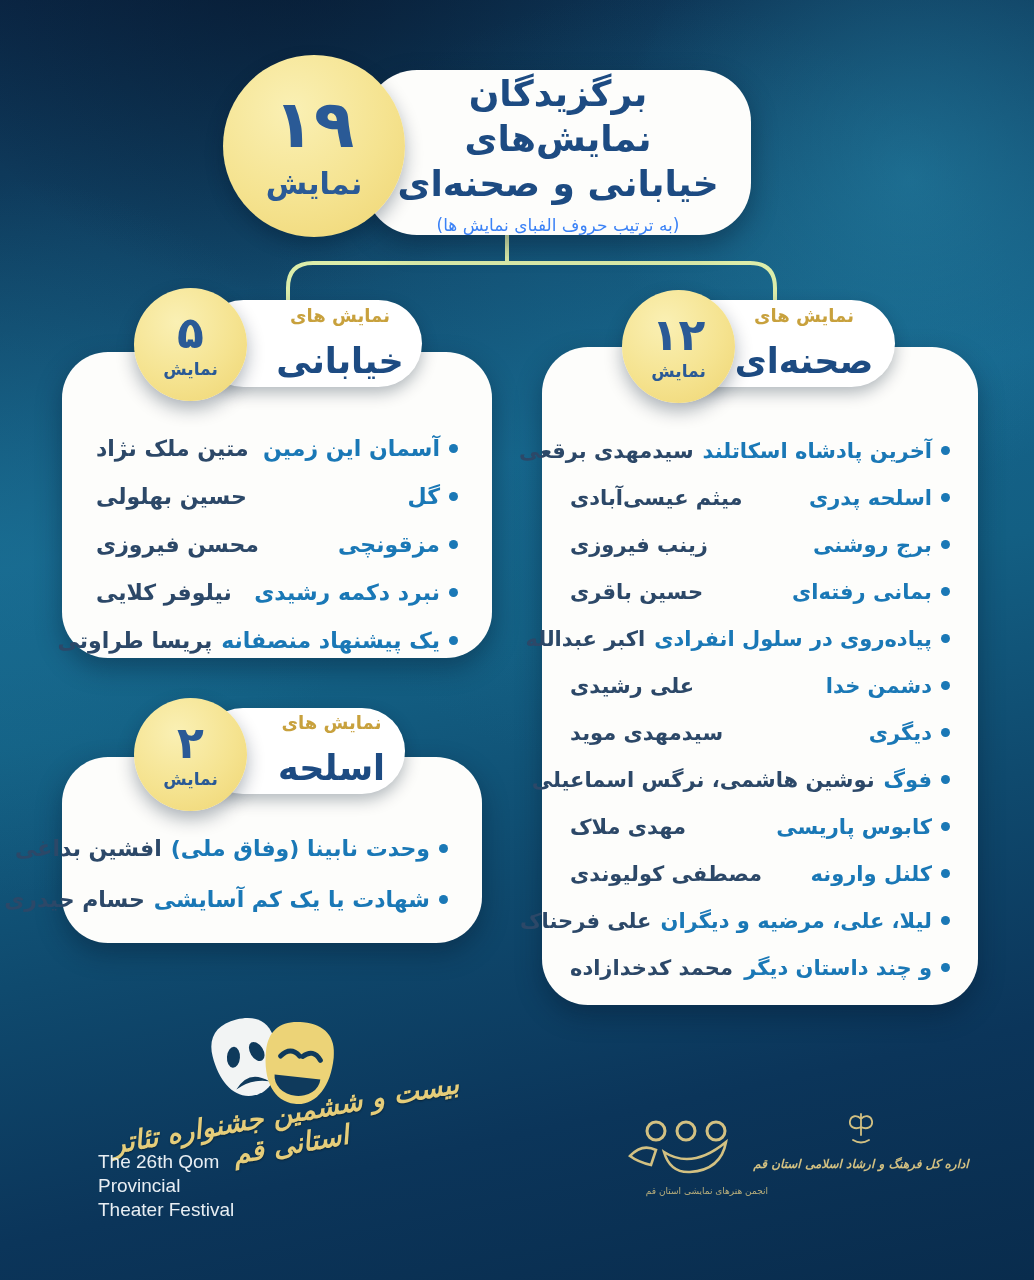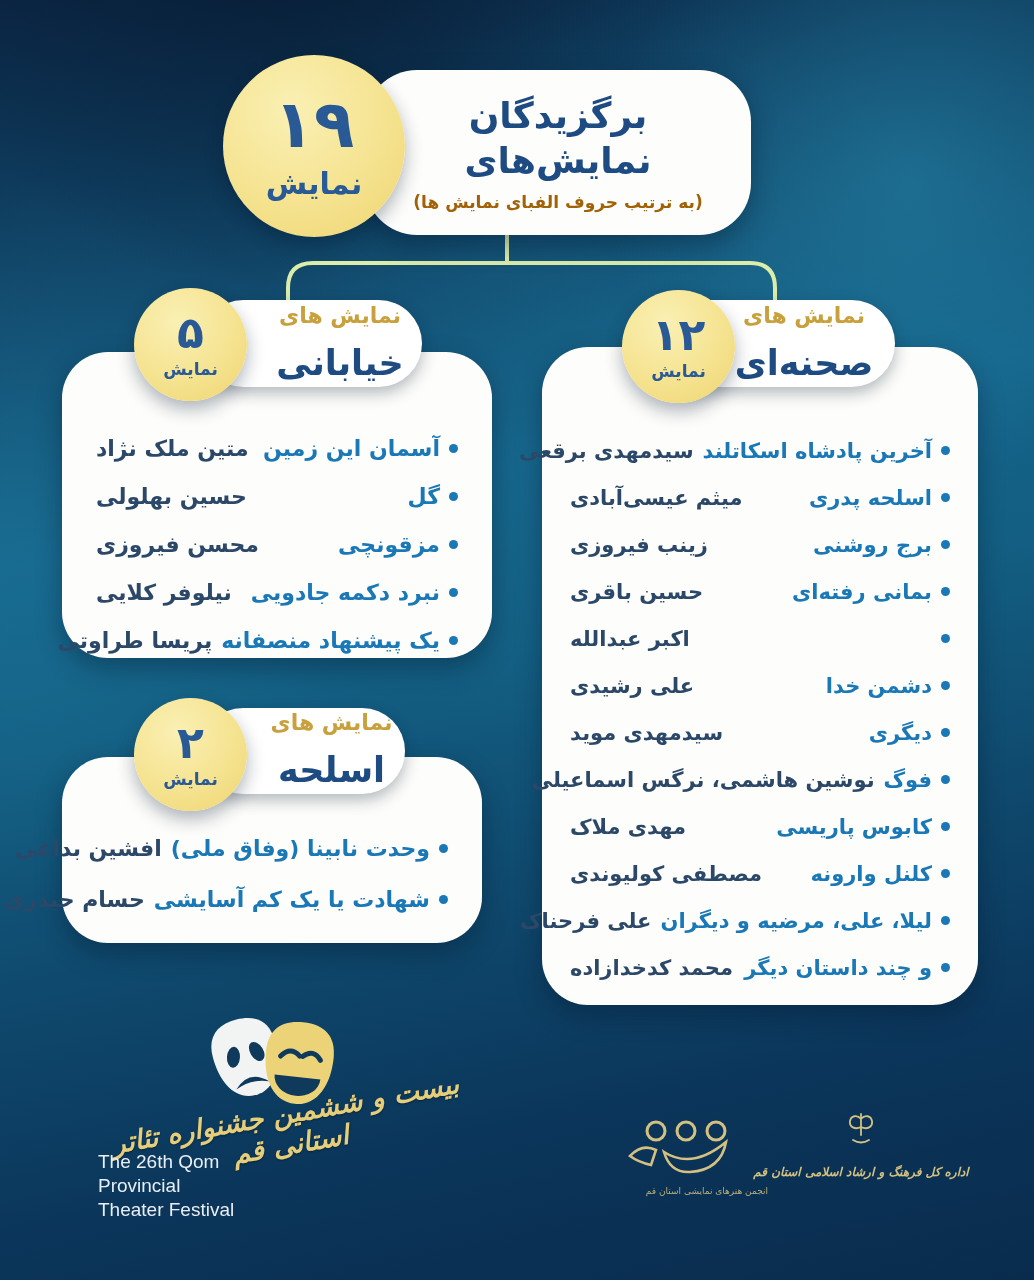--- a/index.html
+++ b/index.html
@@ -14,21 +14,21 @@
       linear-gradient(168deg,#0b2847 0%,#11486b 22%,#15638a 38%,#135f83 50%,#0f4a6e 66%,#0b355a 83%,#092c4d 100%);
   }
   .connector{position:absolute;left:0;top:0;z-index:1;pointer-events:none;}
 
   .card{position:absolute;background:#fdfdfb;border-radius:46px;
         box-shadow:0 10px 26px rgba(4,22,42,.38);z-index:2;}
   .pill{position:absolute;background:#ffffff;border-radius:46px;
         box-shadow:0 6px 16px rgba(4,22,42,.30);z-index:3;
         display:flex;flex-direction:column;justify-content:center;align-items:center;
         padding-left:58px;box-sizing:border-box;direction:rtl;text-align:center;}
-  .pill .small{font-size:22px;font-weight:bold;color:#c8a13d;line-height:1.1;}
+  .pill .small{font-size:18px;font-weight:bold;color:#c8a13d;line-height:1.1;}
   .pill .big{font-size:35px;font-weight:bold;color:#1d4b82;line-height:1.15;margin-top:15px;}
 
   .badge{position:absolute;border-radius:50%;z-index:4;
          background:radial-gradient(circle at 38% 30%, #faf0b4 0%, #f5e390 55%, #efd572 100%);
          box-shadow:0 8px 18px rgba(4,22,42,.32);
          display:flex;flex-direction:column;align-items:center;justify-content:center;
          color:#2a5a96;font-weight:bold;direction:rtl;}
   .badge .num{line-height:1;}
   .badge.b19{left:223px;top:55px;width:182px;height:182px;}
   .badge.b19 .num{font-size:66px;}
@@ -36,21 +36,21 @@
   .badge.sm{width:113px;height:113px;}
   .badge.sm .num{font-size:44px;}
   .badge.sm .unit{font-size:17px;margin-top:4px;}
 
   .header-card{position:absolute;left:365px;top:70px;width:386px;height:165px;
          background:#fdfdfb;border-radius:52px;z-index:3;
          box-shadow:0 10px 26px rgba(4,22,42,.38);
          display:flex;flex-direction:column;justify-content:center;align-items:center;
          direction:rtl;text-align:center;padding:0 18px;box-sizing:border-box;}
   .header-card .t{font-size:36px;font-weight:bold;color:#1d4b82;line-height:1.25;}
-  .header-card .sub{font-size:17px;font-weight:bold;color:#a16207;margin-top:9px;}
+  .header-card .sub{font-size:17px;font-weight:normal;color:#3b82f6;margin-top:9px;}
 
   .rows{position:absolute;left:0;right:0;box-sizing:border-box;}
   .row{direction:rtl;display:flex;align-items:center;gap:9px;white-space:nowrap;font-weight:bold;}
   .row .dot{width:9px;height:9px;border-radius:50%;background:#1a78b6;flex:0 0 auto;}
   .row .title{color:#1a78b6;}
   .row .name{color:#2c4868;margin-inline-start:auto;}
 
   .card.street{left:62px;top:352px;width:430px;height:306px;}
   .card.street .rows{top:72px;padding:0 34px;}
   .card.street .row{height:48px;font-size:22px;}
@@ -74,34 +74,35 @@
   .callig{position:absolute;left:88px;top:1098px;width:400px;z-index:2;
           transform:rotate(-10deg);direction:rtl;text-align:center;
           color:#e5cd7a;font-size:27px;font-weight:bold;font-style:italic;
           text-shadow:0 1px 2px rgba(0,0,0,.35);}
   .en-title{position:absolute;left:98px;top:1150px;z-index:2;color:#e8eef3;
             font-family:"Liberation Sans",sans-serif;font-size:19px;line-height:1.25;}
   .assoc{position:absolute;left:622px;top:1120px;width:146px;z-index:2;}
   .assoc .cap{color:#cdbd80;font-size:9px;direction:rtl;margin-top:4px;opacity:.9;}
   .ministry{position:absolute;left:752px;top:1112px;width:218px;z-index:2;text-align:center;}
   .ministry .cap{color:#d3c182;font-size:12px;font-weight:bold;font-style:italic;
-                 direction:rtl;margin-top:16px;line-height:1.4;}
+                 direction:rtl;margin-top:8px;line-height:1.4;}
 </style>
 </head>
 <body>
 
 <div class="canvas">
 
   <svg class="connector" width="1034" height="1280" viewBox="0 0 1034 1280">
     <path d="M507 230 L507 263" fill="none" stroke="#dcedaa" stroke-width="4" stroke-linecap="round"></path>
     <path d="M288 303 L288 288 Q288 263 313 263 L750 263 Q775 263 775 288 L775 303" fill="none" stroke="#dcedaa" stroke-width="4" stroke-linecap="round"></path>
   </svg>
 
   <div class="header-card">
     <div class="t">برگزیدگان نمایش‌های</div>
+    <div class="t">خیابانی و صحنه‌ای</div>
     <div class="sub">(به ترتیب حروف الفبای نمایش ها)</div>
   </div>
   <div class="badge b19">
     <div class="num">۱۹</div>
     <div class="unit">نمایش</div>
   </div>
 
   <div class="card street">
     <div class="rows" style="position:absolute;">
       <div class="row">
@@ -114,21 +115,21 @@
         <span class="title">گل</span>
         <span class="name">حسین بهلولی</span>
       </div>
       <div class="row">
         <span class="dot"></span>
         <span class="title">مزقونچی</span>
         <span class="name">محسن فیروزی</span>
       </div>
       <div class="row">
         <span class="dot"></span>
-        <span class="title">نبرد دکمه جادویی</span>
+        <span class="title">نبرد دکمه رشیدی</span>
         <span class="name">نیلوفر کلایی</span>
       </div>
       <div class="row">
         <span class="dot"></span>
         <span class="title">یک پیشنهاد منصفانه</span>
         <span class="name">پریسا طراوتی</span>
       </div>
     </div>
   </div>
   <div class="pill street">
@@ -157,20 +158,21 @@
         <span class="title">برج روشنی</span>
         <span class="name">زینب فیروزی</span>
       </div>
       <div class="row">
         <span class="dot"></span>
         <span class="title">بمانی رفته‌ای</span>
         <span class="name">حسین باقری</span>
       </div>
       <div class="row">
         <span class="dot"></span>
+        <span class="title">پیاده‌روی در سلول انفرادی</span>
         <span class="name">اکبر عبدالله</span>
       </div>
       <div class="row">
         <span class="dot"></span>
         <span class="title">دشمن خدا</span>
         <span class="name">علی رشیدی</span>
       </div>
       <div class="row">
         <span class="dot"></span>
         <span class="title">دیگری</span>

